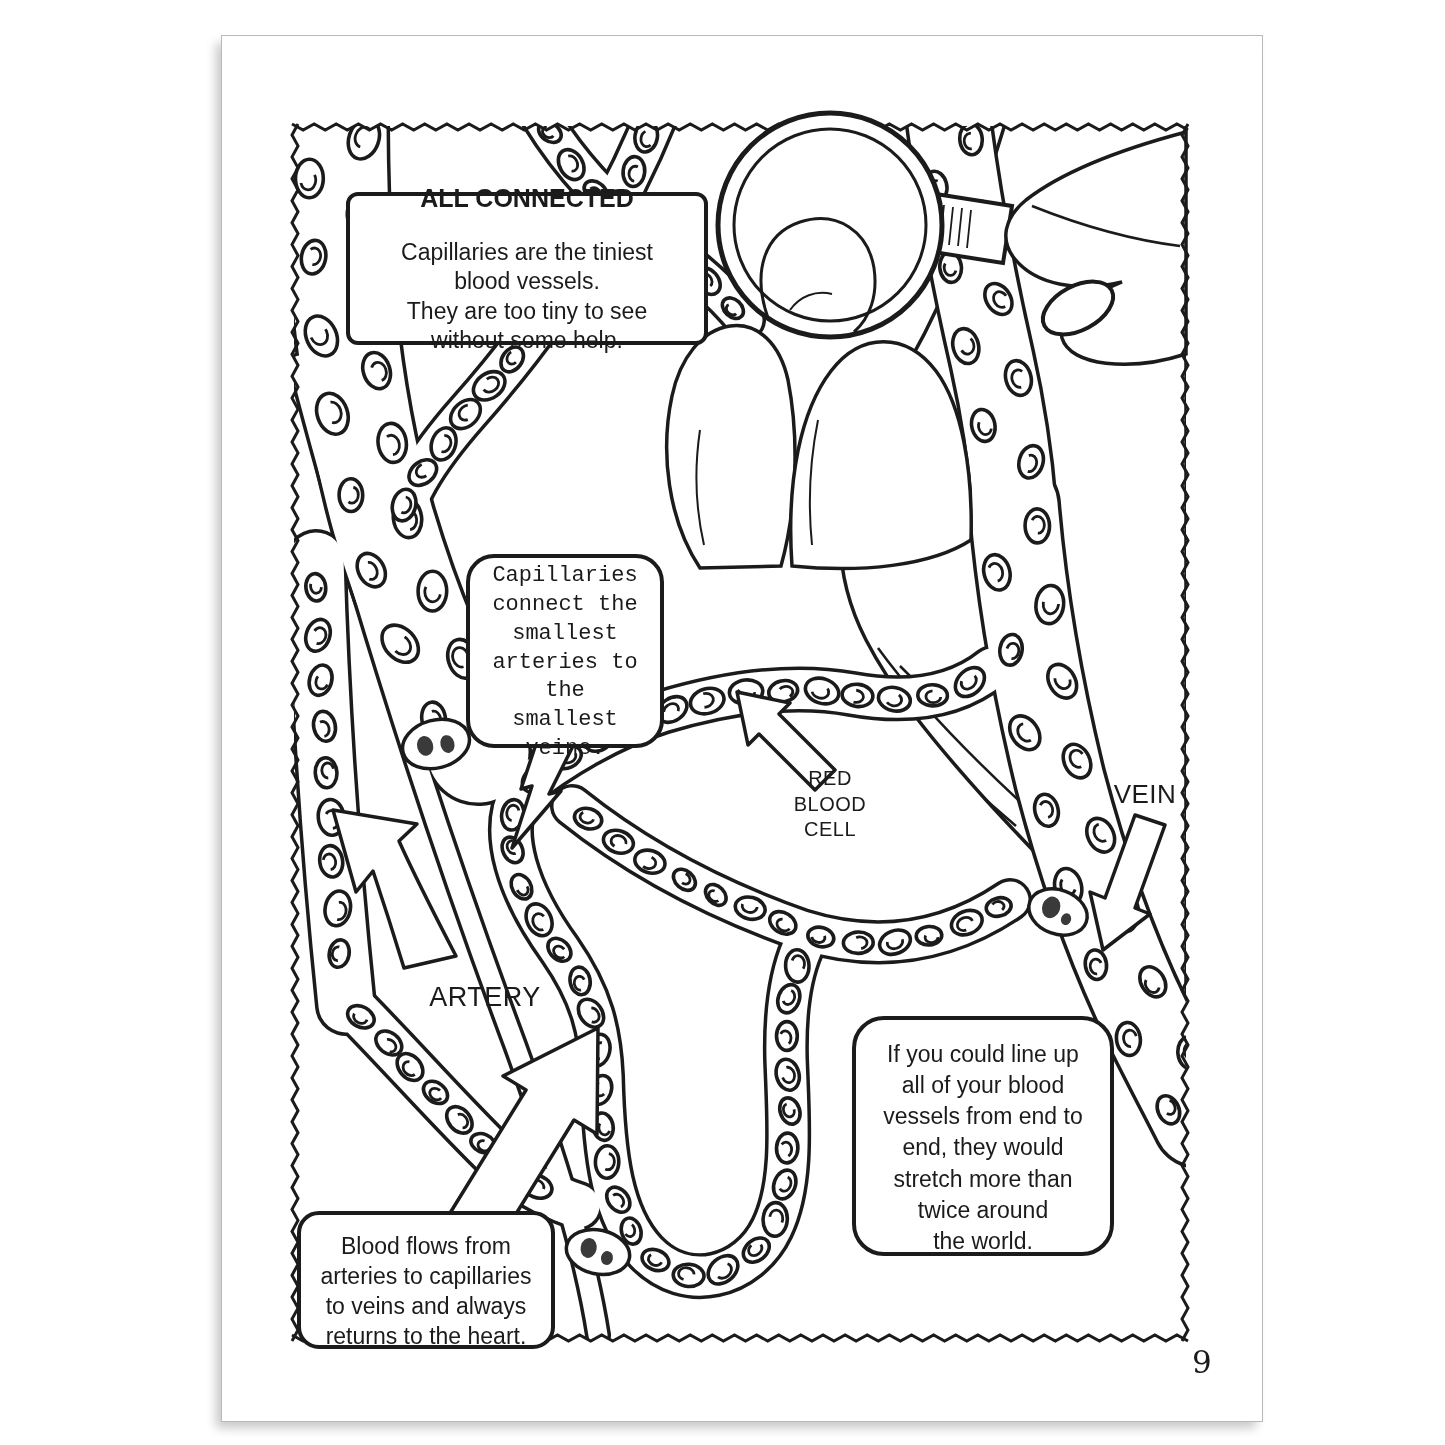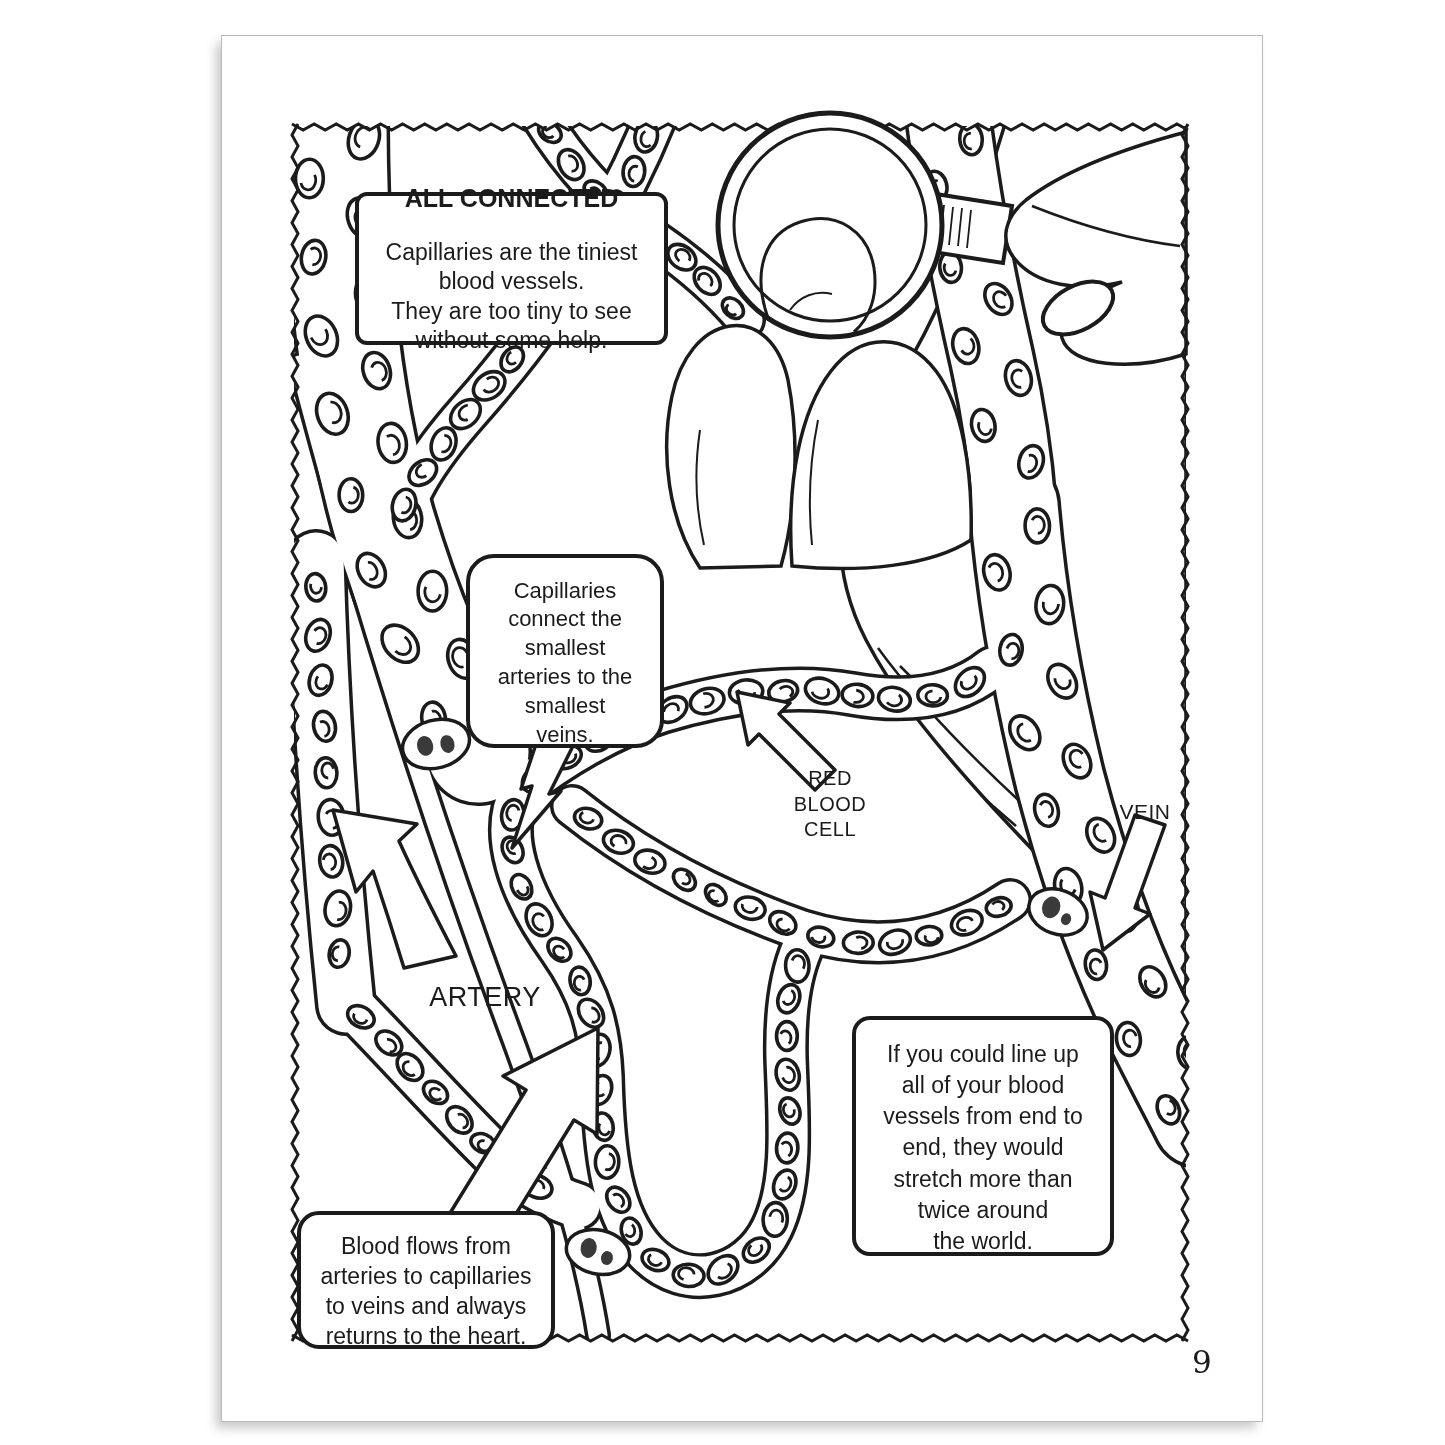--- a/index.html
+++ b/index.html
@@ -5,27 +5,27 @@
   html,body{margin:0;padding:0;width:1445px;height:1445px;background:#ffffff;overflow:hidden;}
   body{font-family:"Liberation Sans",sans-serif;color:#1b1b1b;position:relative;}
   .page{position:absolute;left:222px;top:36px;width:1040px;height:1385px;background:#fff;
         box-shadow:0 0 0 1px #b9b9b9, -6px 7px 10px rgba(0,0,0,.22);}
   #art{position:absolute;left:0;top:0;width:1445px;height:1445px;}
   .callout{position:absolute;background:#fff;border:4px solid #1b1b1b;text-align:center;
            white-space:pre-line;box-sizing:border-box;display:flex;flex-direction:column;
            align-items:center;justify-content:center;}
   .callout .body{white-space:pre-line;width:100%;margin-top:24px;}
   .lbl{position:absolute;text-align:center;white-space:pre-line;letter-spacing:.5px;}
-  #box-all-connected{left:355px;top:192px;width:313px;height:153px;border-radius:12px;font-size:23px;line-height:1.28;padding:4px 2px;}
+  #box-all-connected{left:346px;top:192px;width:362px;height:153px;border-radius:12px;font-size:23px;line-height:1.28;padding:4px 2px;}
   #box-all-connected .t{font-weight:bold;font-size:25px;}
-  #bubble-capillaries{left:466px;top:554px;width:198px;height:194px;border-radius:28px;font-size:22px;line-height:1.31;}
-  #box-line-up{left:852px;top:1016px;width:262px;height:240px;border-radius:18px;font-size:23px;line-height:1.36;}
+  #bubble-capillaries{left:466px;top:554px;width:198px;height:194px;border-radius:28px;font-size:22px;line-height:1.31;font-family:Liberation Mono, monospace;}
+  #box-line-up{left:852px;top:1016px;width:262px;height:240px;border-radius:32px;font-size:23px;line-height:1.36;}
   #box-blood-flows{left:297px;top:1211px;width:258px;height:138px;border-radius:22px;font-size:23px;line-height:1.3;}
   #lbl-red-blood-cell{left:760px;top:766px;width:140px;font-size:20px;line-height:1.28;}
-  #lbl-vein{left:1095px;top:800px;width:100px;font-size:21px;}
+  #lbl-vein{left:1095px;top:779px;width:100px;font-size:26px;}
   #lbl-artery{left:420px;top:982px;width:130px;font-size:27px;}
   #page-number{position:absolute;left:1192px;top:1344px;font-family:"DejaVu Serif","Liberation Serif",serif;font-size:31px;}
 </style>
 </head>
 <body>
 
 <div class="page"></div>
 
 <svg id="art" viewBox="0 0 1445 1445">
   <defs>

